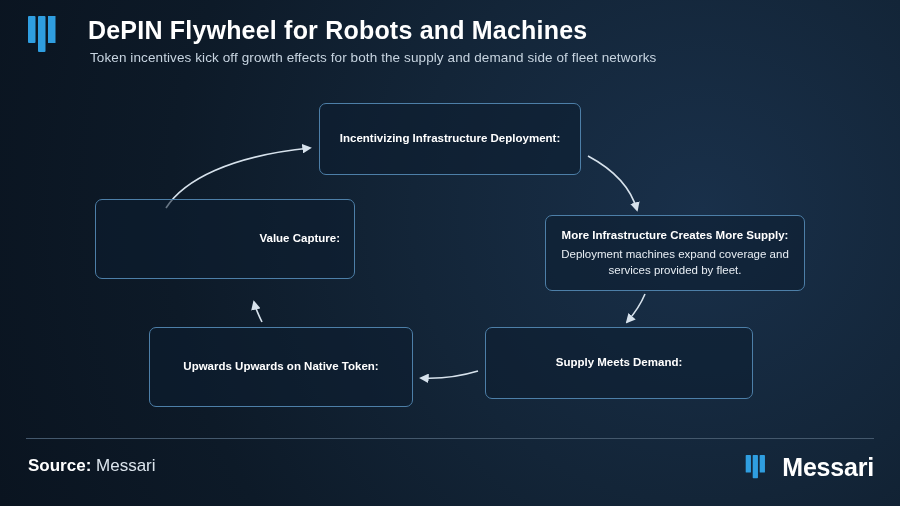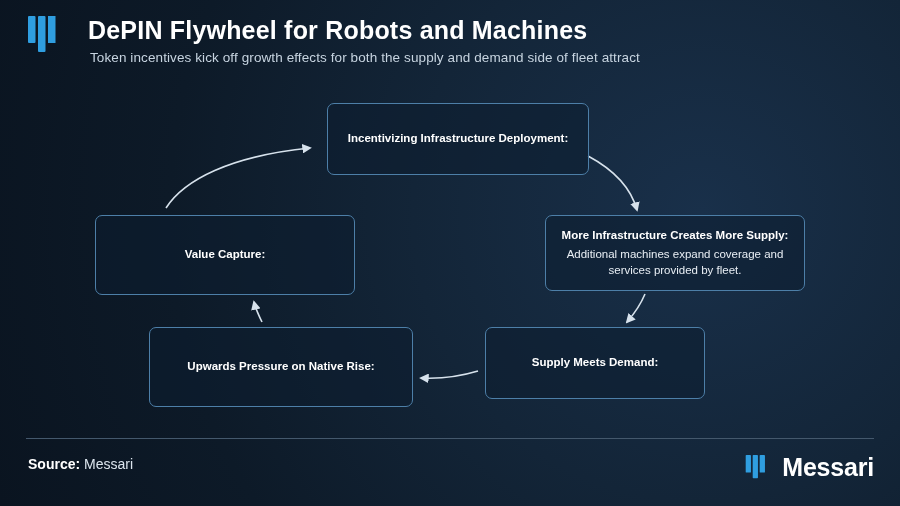--- a/index.html
+++ b/index.html
@@ -77,25 +77,25 @@
     font-size: 11.5px;
     font-weight: bold;
     margin-bottom: 2px;
   }
   .node .desc {
     font-size: 11.5px;
     font-weight: normal;
     color: #e8eef4;
   }
 
-  #node-1 { left: 319px; top: 19px;  width: 262px; height: 72px; margin-left: 8px; }
+  #node-1 { left: 319px; top: 19px;  width: 262px; height: 72px; }
   #node-2 { left: 545px; top: 131px; width: 260px; height: 76px; }
-  #node-3 { left: 485px; top: 243px; width: 220px; height: 72px; }
+  #node-3 { left: 485px; top: 243px; width: 268px; height: 72px; }
   #node-4 { left: 149px; top: 243px; width: 264px; height: 80px; }
-  #node-5 { left: 95px;  top: 131px; width: 260px; height: 80px; }
+  #node-5 { left: 95px;  top: 115px; width: 260px; height: 80px; text-align: right; }
 
   .arrows {
     position: absolute;
     left: 0; top: 0;
     width: 900px;
     height: 350px;
     pointer-events: none;
   }
 
   
@@ -104,21 +104,21 @@
     left: 26px;
     top: 438px;
     width: 848px;
     height: 1px;
     background: #44586c;
   }
   .source {
     position: absolute;
     left: 28px;
     top: 456px;
-    font-size: 14px;
+    font-size: 17px;
     color: #dce5ed;
   }
   .source b { color: #ffffff; }
   .brand {
     position: absolute;
     right: 26px;
     top: 452px;
     height: 30px;
     display: flex;
     align-items: center;
@@ -139,21 +139,21 @@
   <div class="header">
     <div class="logo-mark">
       <svg width="42" height="40" viewBox="0 0 42 40" xmlns="http://www.w3.org/2000/svg">
         <rect x="2" y="2" width="7.5" height="27" rx="1" fill="#2f9ee0"></rect>
         <rect x="12" y="2" width="7.5" height="36" rx="1" fill="#2f9ee0"></rect>
         <path d="M22 2 L29.5 2 L29.5 29 L22 29 Z" fill="#2f9ee0"></path>
         <path d="M2 2 L9.5 2 L29.5 38 L22 38 Z" fill="#1d6fa8" opacity="0.0"></path>
       </svg>
     </div>
     <div class="title">DePIN Flywheel for Robots and Machines</div>
-    <div class="subtitle">Token incentives kick off growth effects for both the supply and demand side of fleet attract</div>
+    <div class="subtitle">Token incentives kick off growth effects for both the supply and demand side of fleet networks</div>
   </div>
 
   <div class="canvas">
 
     <svg class="arrows" viewBox="0 0 900 350" xmlns="http://www.w3.org/2000/svg">
       <defs>
         <marker id="ah" viewBox="0 0 10 10" refX="8" refY="5" markerWidth="6" markerHeight="6" orient="auto-start-reverse">
           <path d="M 0 0 L 10 5 L 0 10 z" fill="#d7e2ec"></path>
         </marker>
       </defs>
@@ -168,29 +168,29 @@
 
       <path d="M 166 124 C 184 96, 230 72, 310 64" fill="none" stroke="#d7e2ec" stroke-width="1.6" marker-end="url(#ah)"></path>
     </svg>
 
     <div class="node" id="node-1">
       <div class="lbl">Incentivizing Infrastructure Deployment:</div>
     </div>
 
     <div class="node" id="node-2">
       <div class="lbl">More Infrastructure Creates More Supply:</div>
-      <div class="desc">Additional machines expand coverage and services provided by fleet.</div>
+      <div class="desc">Deployment machines expand coverage and services provided by fleet.</div>
     </div>
 
     <div class="node" id="node-3">
       <div class="lbl">Supply Meets Demand:</div>
     </div>
 
     <div class="node" id="node-4">
-      <div class="lbl">Upwards Pressure on Native Rise:</div>
+      <div class="lbl">Upwards Upwards on Native Token:</div>
     </div>
 
     <div class="node" id="node-5">
       <div class="lbl">Value Capture:</div>
     </div>
   </div>
 
   <div class="footer-rule"></div>
   <div class="source">
     <b>Source:</b>

